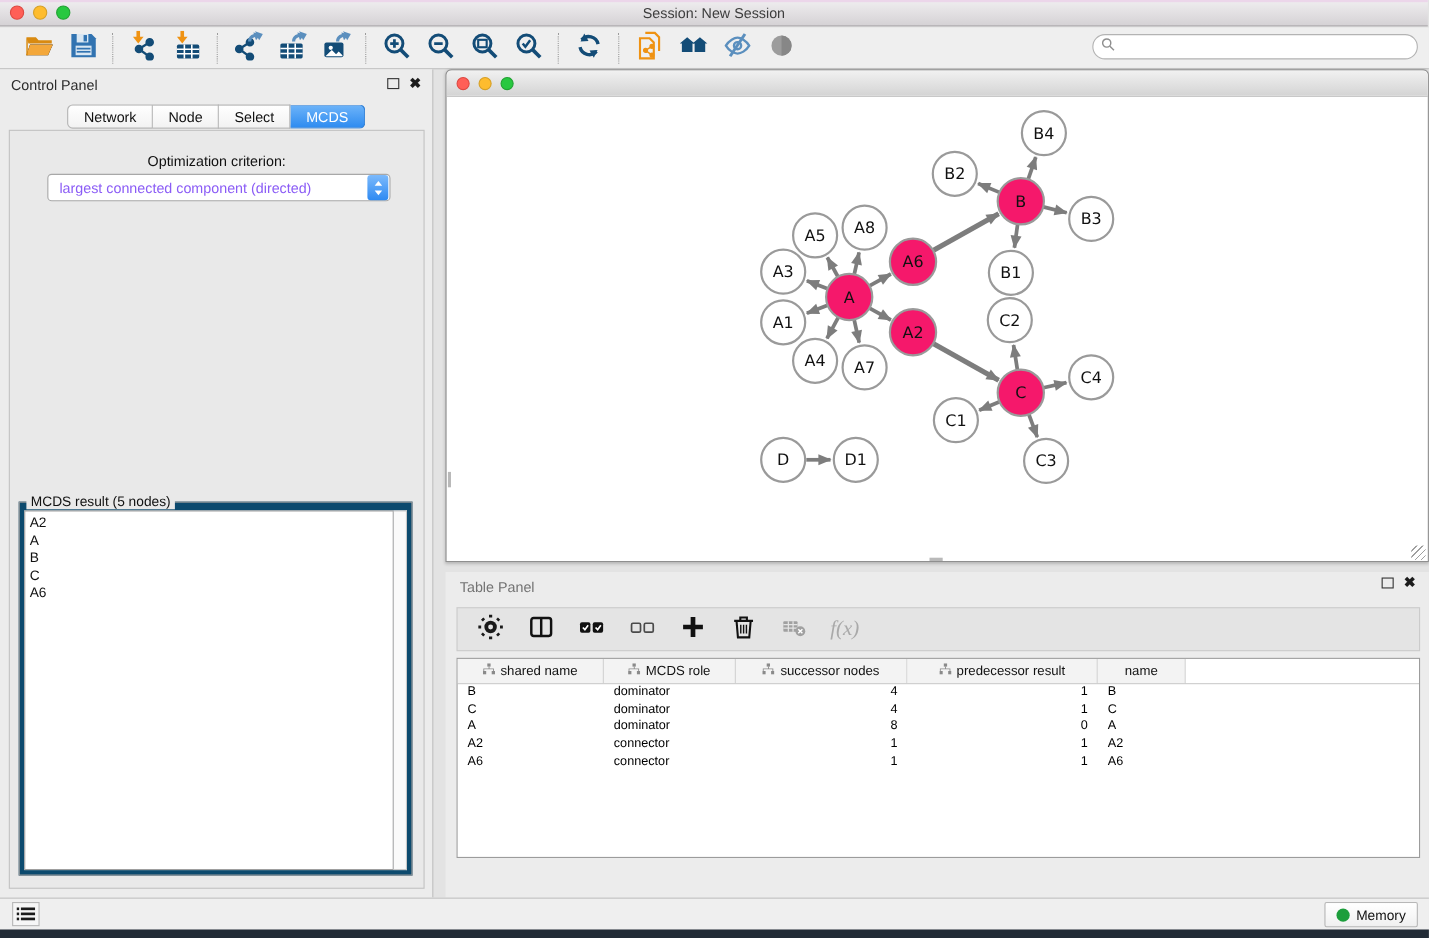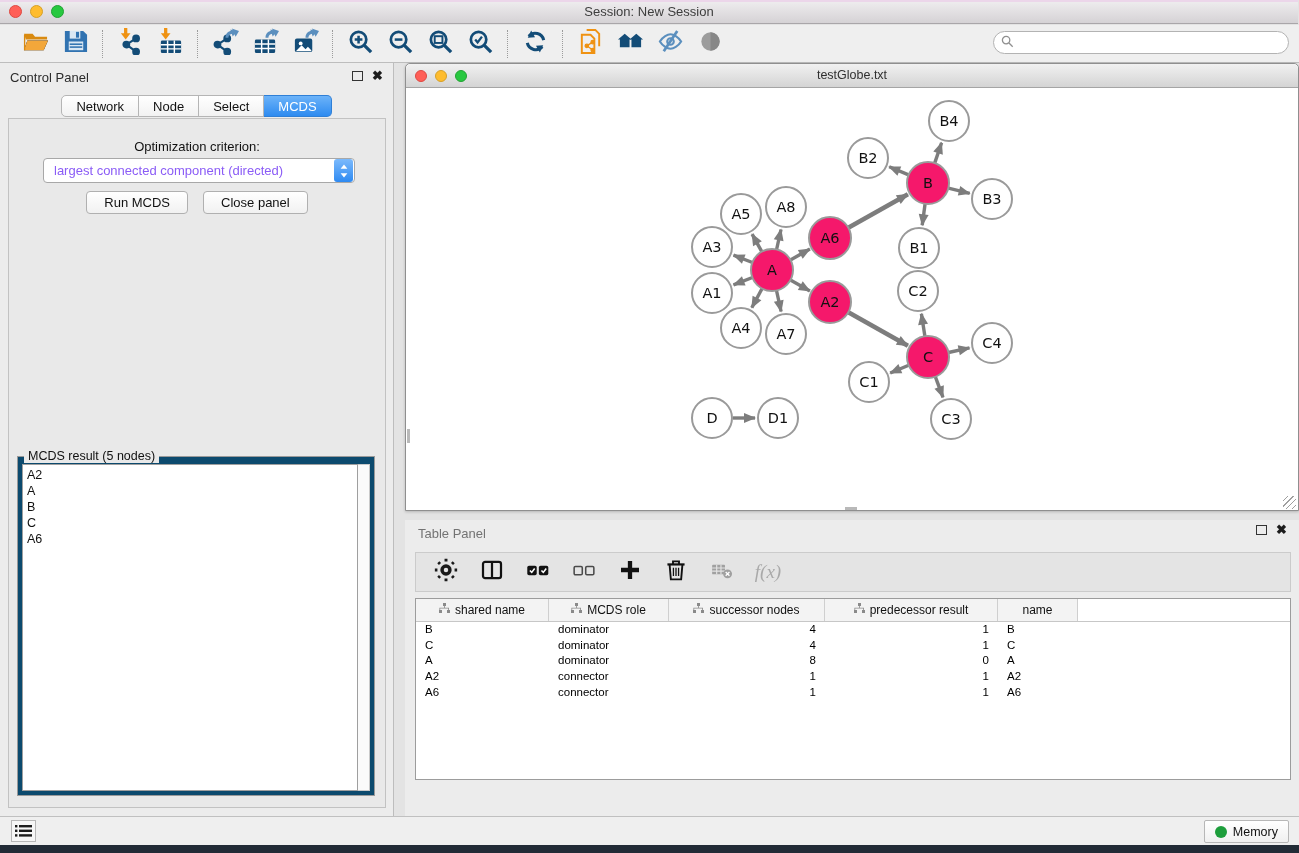--- a/index.html
+++ b/index.html
@@ -340,24 +340,20 @@
       <div class="opt-label">Optimization criterion:</div>
       <div class="dropdown">
         <span class="dd-text">largest connected component (directed)</span>
         <span class="dd-stepper">
           <svg viewBox="0 0 10 18" width="10" height="18">
               <path d="M5 2.5l3.4 4.3H1.6z" fill="#fff"></path>
               <path d="M5 15.5l-3.4-4.3h6.8z" fill="#fff"></path>
             </svg>
         </span>
       </div>
-      <div class="btn-row">
-        <div class="push-btn">Run MCDS</div>
-        <div class="push-btn">Close panel</div>
-      </div>
       <div class="result-box">
         <span class="result-legend">MCDS result (5 nodes)</span>
         <div class="result-list" id="result-list">
             <div class="result-item">A2</div>
             <div class="result-item">A</div>
             <div class="result-item">B</div>
             <div class="result-item">C</div>
             <div class="result-item">A6</div>
           </div>
         <div class="result-scroll"></div>
@@ -365,21 +361,20 @@
     </div>
   </div>
 
   <div class="net-window">
     <div class="net-titlebar">
       <div class="tl-group" style="top:6px;">
         <span class="tl red"></span>
         <span class="tl yellow"></span>
         <span class="tl green"></span>
       </div>
-      <div class="net-title-text">testGlobe.txt</div>
     </div>
     <div class="net-canvas">
       <svg id="graph-svg" width="890" height="421">
           <defs>
             <marker id="arr" markerUnits="userSpaceOnUse" markerWidth="14" markerHeight="12" refX="12" refY="6" orient="auto">
               <path d="M1 1L13 6L1 11z" fill="#7d7d7d"></path>
             </marker>
           </defs>
           <line x1="354.8" y1="162.6" x2="345.1" y2="145.1" stroke="#7d7d7d" stroke-width="3.4" marker-end="url(#arr)"></line>
           <line x1="369.6" y1="160.5" x2="374.0" y2="140.5" stroke="#7d7d7d" stroke-width="3.4" marker-end="url(#arr)"></line>

